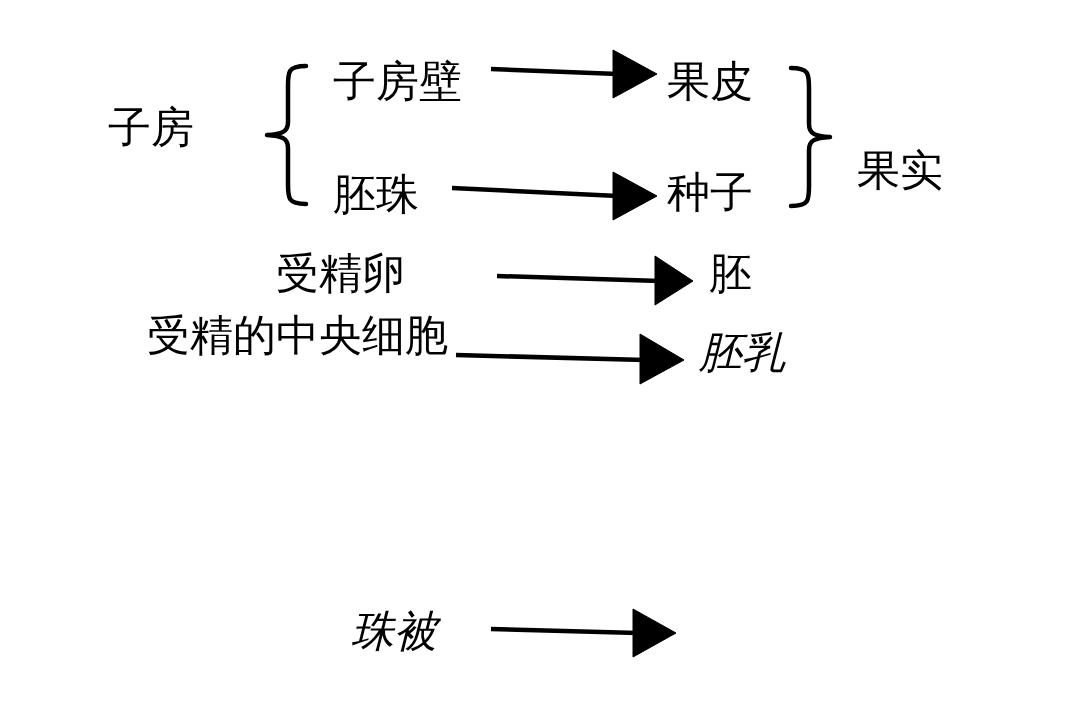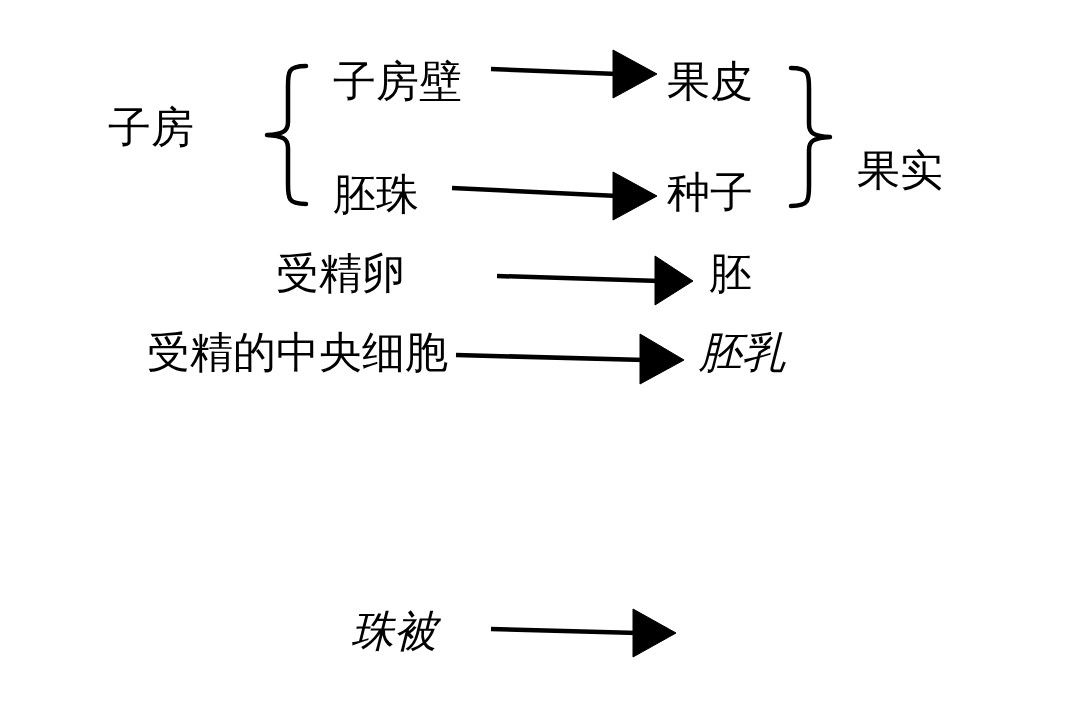--- a/index.html
+++ b/index.html
@@ -93,20 +93,20 @@
   <div class="lbl" style="left:667px; top:60px;">果皮</div>
 
   <div class="lbl" style="left:667px; top:171px;">种子</div>
 
   <div class="lbl" style="left:857px; top:123px;margin-top:26px;">果实</div>
 
   <div class="lbl" style="left:264px; top:252px;margin-left:12px;">受精卵</div>
 
   <div class="lbl" style="left:709px; top:252px;">胚</div>
 
-  <div class="lbl" style="left:147px; top:331px;">受精的中央细胞</div>
+  <div class="lbl" style="left:147px; top:314px;">受精的中央细胞</div>
 
   <div class="lbl" style="left:699px; top:331px;font-style:italic;">胚乳</div>
 
   <div class="lbl" style="left:351px; top:610px;font-style:italic;">珠被</div>
 
 
 </div>
 
 </body></html>

